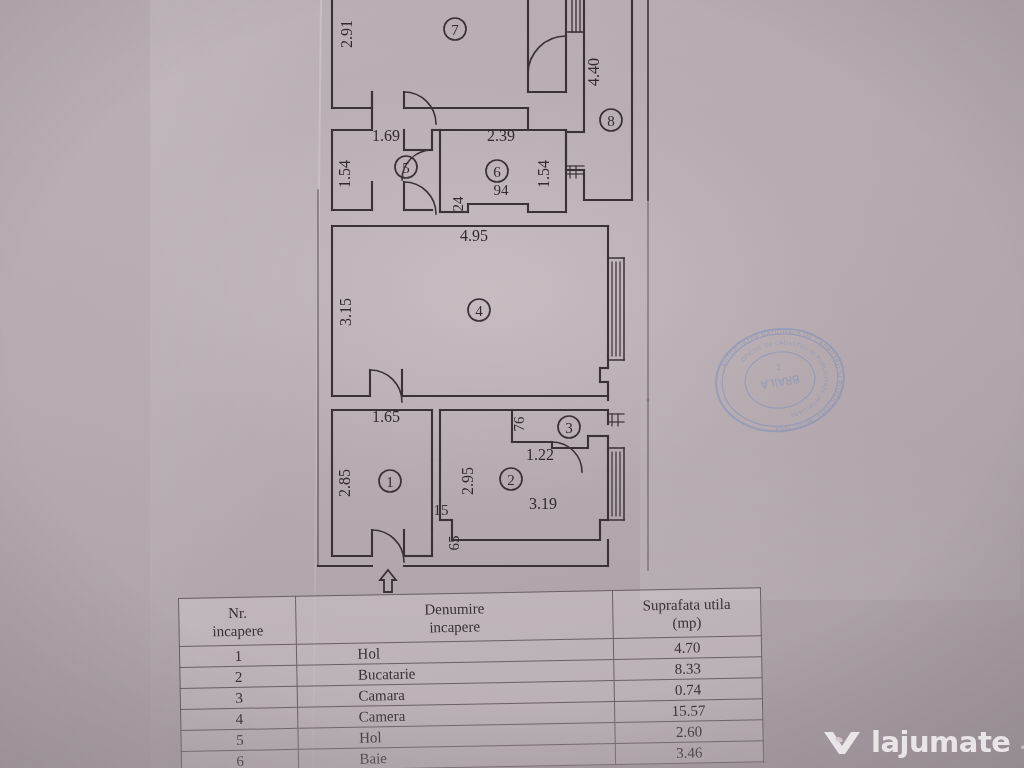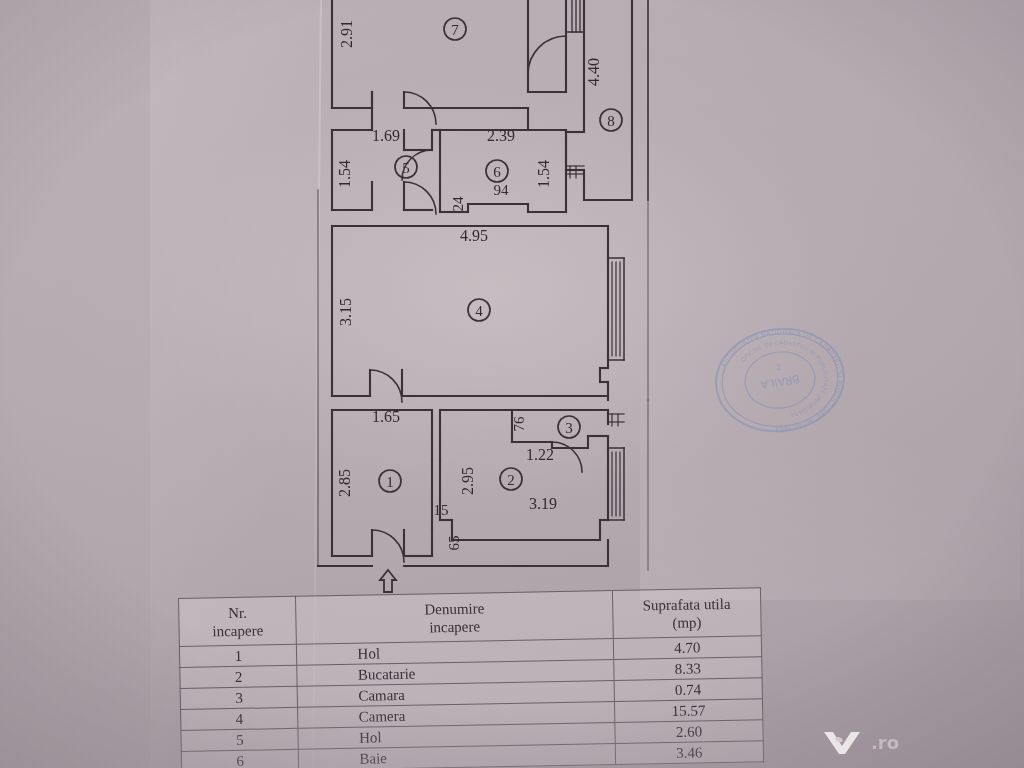--- a/index.html
+++ b/index.html
@@ -379,14 +379,15 @@
   </table>
 </div>
 <div id="tblblur"></div>
 <div id="vignette"></div>
 
 <div id="wm">
   <svg width="40" height="30" viewBox="0 0 40 30">
     <path d="M2,5 L11,5 L20,19 L29,5 L38,5 L23,27 L17,27 Z" fill="#f0ecee"></path>
     <path d="M13,11 C16,9 20,10 21,14 C19,16 15,16 13,11 Z" fill="#d8ced3"></path>
   </svg>
+  <span class="wmtext">lajumate</span>
   <span class="wmtld">.ro</span>
 </div>
 
 </body></html>

